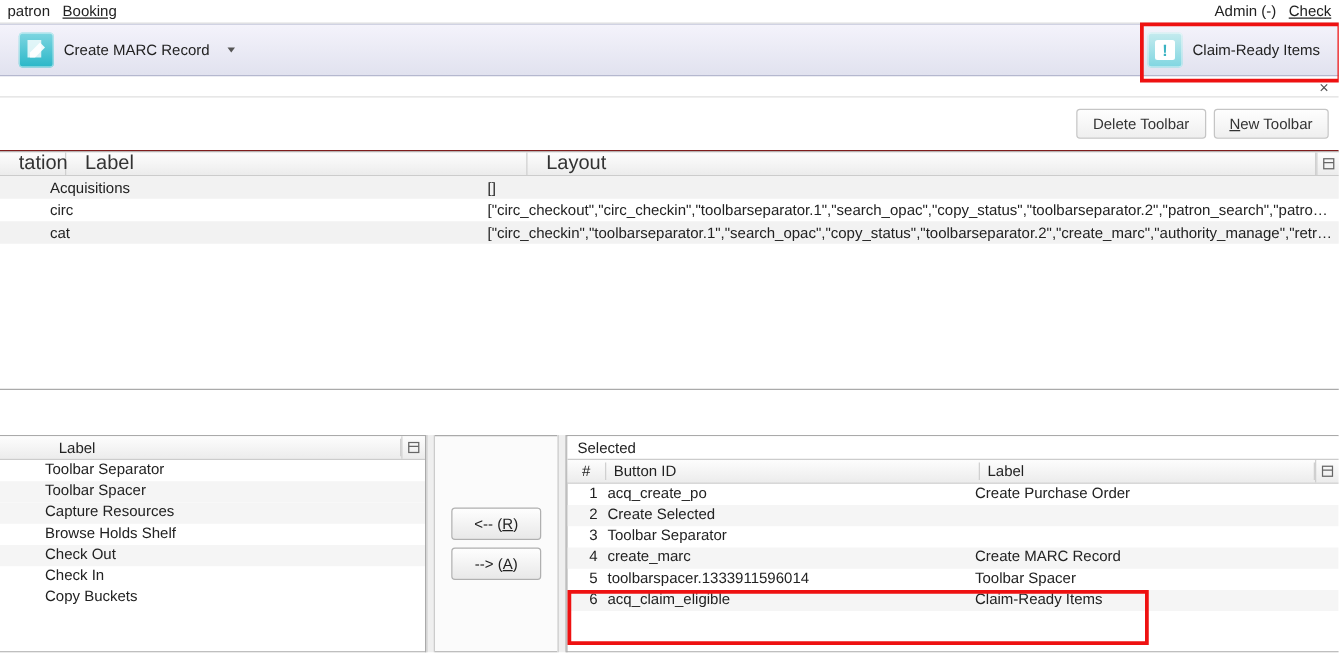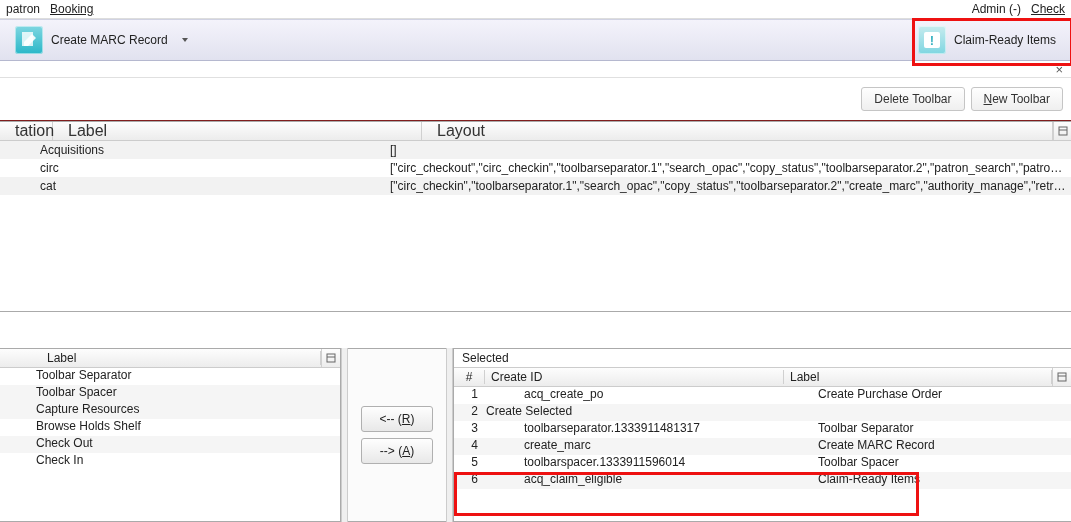--- a/index.html
+++ b/index.html
@@ -57,21 +57,21 @@
 .panel-body{overflow:hidden;}
 .panel-body .row{display:flex;height:17px;padding:0 8px;}
 .panel-body .row.alt{background:#f5f5f5;}
 
 .move-btn{width:70px;height:24px;background:linear-gradient(#fefefe,#e8e8e8);border:1px solid #b0b0b0;border-radius:3px;font-size:12px;display:flex;align-items:center;justify-content:center;cursor:default;}
 .move-btn .u{text-decoration:underline;}
 
 .right-panel .panel-header .ph-num{width:18px;text-align:center;}
 .right-panel .row{padding:0;}
 .right-panel .row .c1{width:24px;text-align:right;padding-right:4px;}
-.right-panel .row .c2{width:290px;padding-left:4px;margin-left:38px;}
+.right-panel .row .c2{width:290px;padding-left:4px;}
 .right-panel .row .c3{flex:1;padding-left:4px;}
 
 .red-box-bottom{border:3px solid #e11;position:absolute;pointer-events:none;}
 
 .vgrip{width:5px;background:#efefef;border-left:1px solid #ccc;border-right:1px solid #ccc;}
 
 </style>
 </head>
 <body>
 
@@ -181,20 +181,24 @@
           <span>Browse Holds Shelf</span>
         </div>
       <div class="row alt">
           <span style="width:28px"></span>
           <span>Check Out</span>
         </div>
       <div class="row">
           <span style="width:28px"></span>
           <span>Check In</span>
         </div>
+      <div class="row">
+          <span style="width:28px"></span>
+          <span>Copy Buckets</span>
+        </div>
     </div>
   </div>
 
   <div class="vgrip"></div>
 
   <div class="panel mid-panel">
     <div class="move-btn">
         <span>&lt;-- (</span>
         <span class="u">R</span>
         <span>)</span>
@@ -205,42 +209,41 @@
         <span>)</span>
       </div>
   </div>
 
   <div class="vgrip"></div>
 
   <div class="panel right-panel">
     <div class="panel-title">Selected</div>
     <div class="panel-header">
       <div class="ph-cell ph-num">#</div>
-      <div class="ph-cell" style="width:286px">Create ID</div>
+      <div class="ph-cell" style="width:286px">Button ID</div>
       <div class="ph-cell" style="flex:1">Label</div>
       <div class="gh-end">
           <svg width="10" height="10">
             <rect x="1" y="1" width="8" height="8" fill="none" stroke="#666"></rect>
             <line x1="1" y1="4" x2="9" y2="4" stroke="#666"></line>
           </svg>
         </div>
     </div>
     <div class="panel-body">
       <div class="row">
           <span class="c1">1</span>
           <span class="c2">acq_create_po</span>
           <span class="c3">Create Purchase Order</span>
         </div>
       <div class="row alt">
           <span class="c1">2</span>
           <span class="c3">Create Selected</span>
         </div>
       <div class="row">
           <span class="c1">3</span>
-          <span class="c2">toolbarseparator.1333911481317</span>
           <span class="c3">Toolbar Separator</span>
         </div>
       <div class="row alt">
           <span class="c1">4</span>
           <span class="c2">create_marc</span>
           <span class="c3">Create MARC Record</span>
         </div>
       <div class="row">
           <span class="c1">5</span>
           <span class="c2">toolbarspacer.1333911596014</span>

